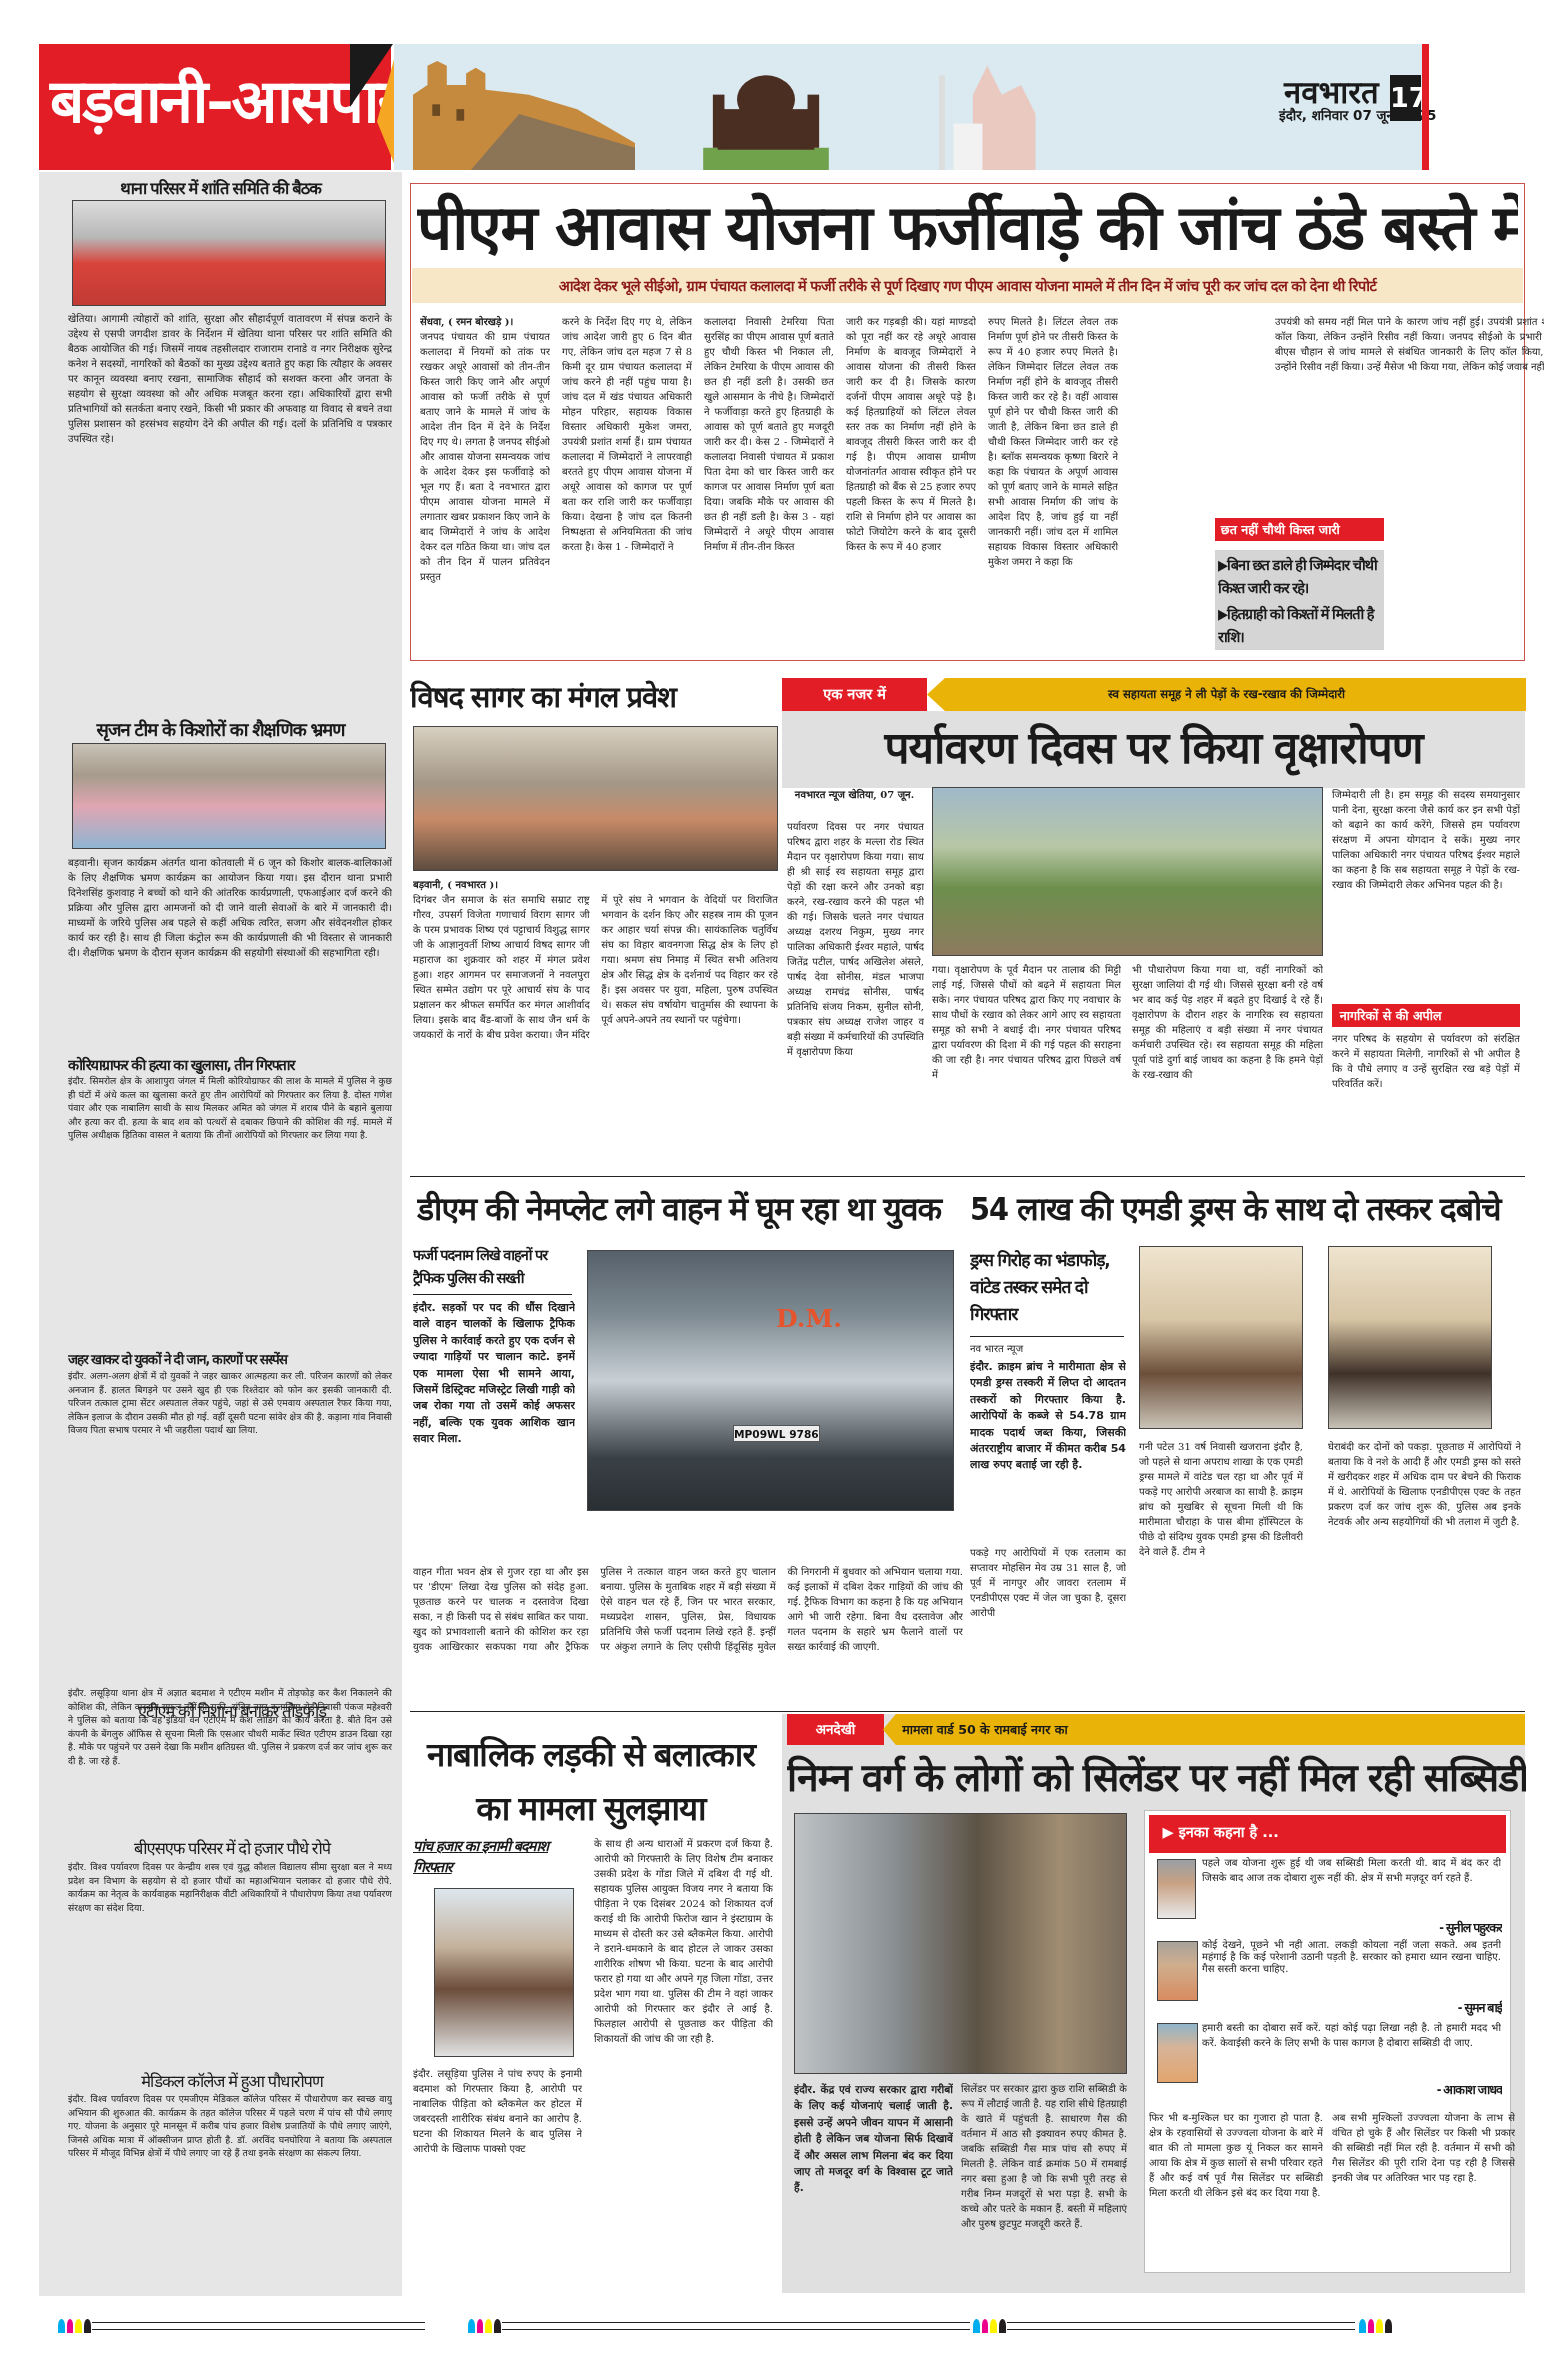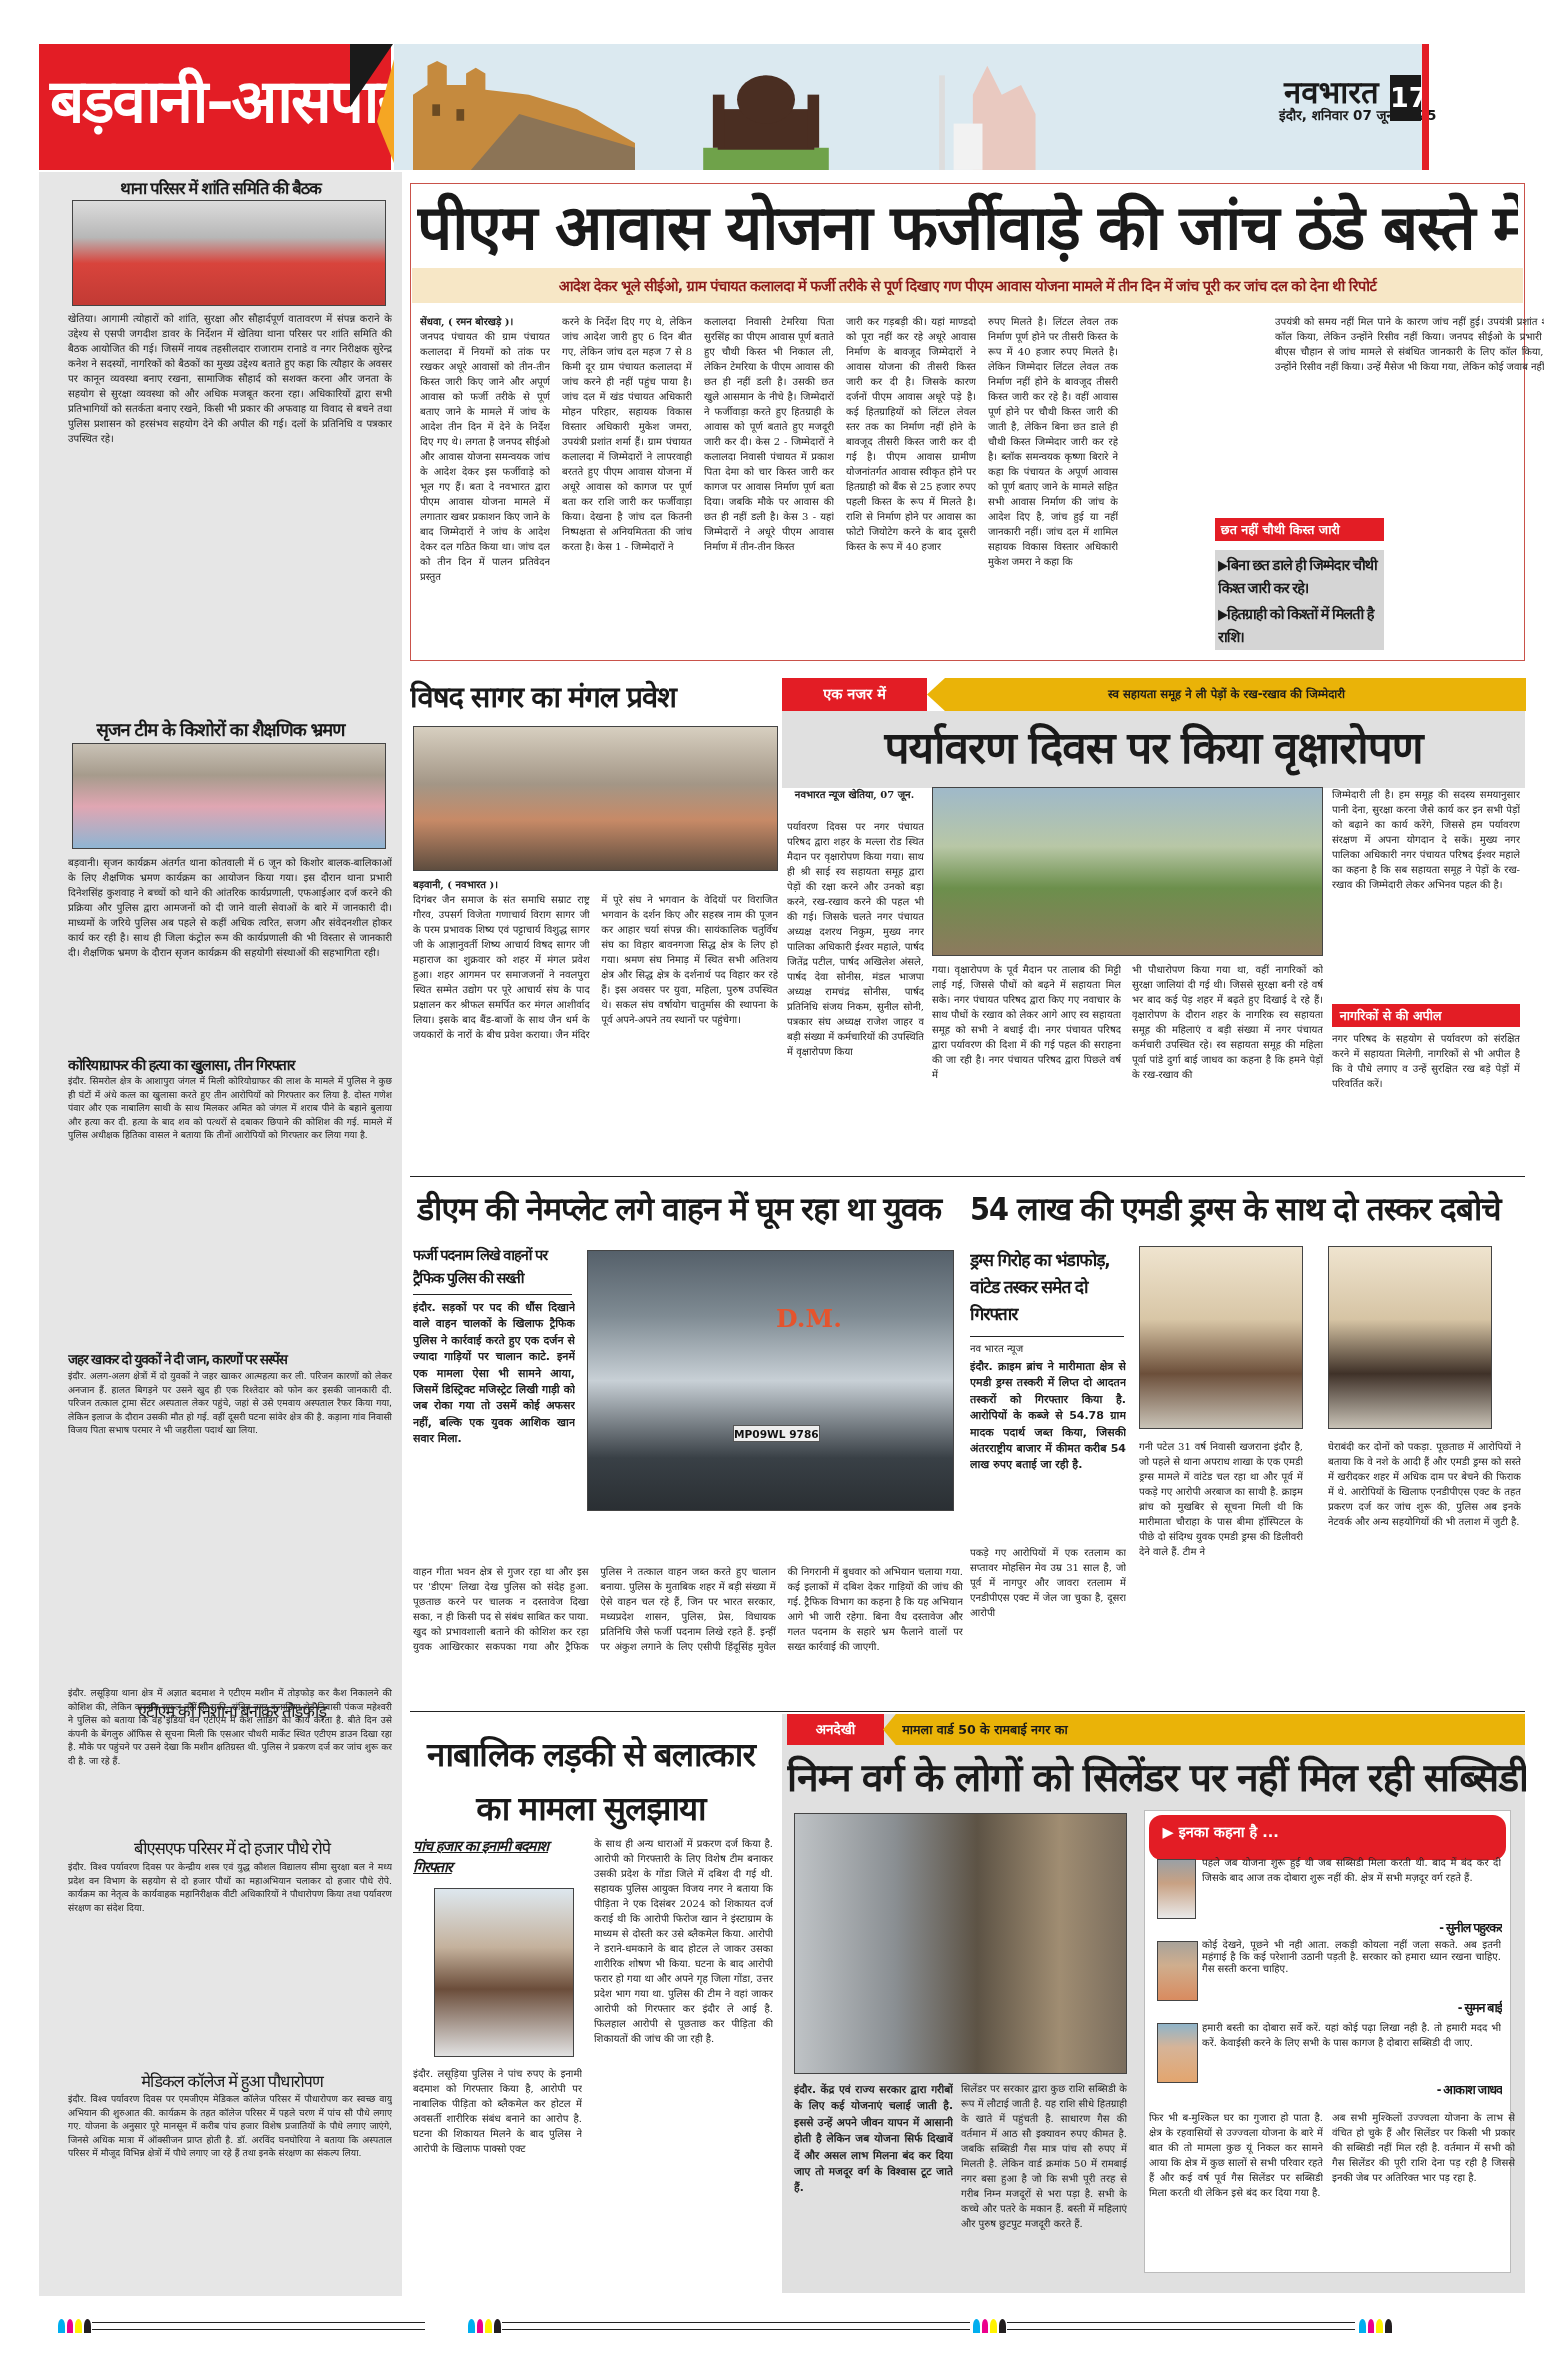--- a/index.html
+++ b/index.html
@@ -166,34 +166,34 @@
 <div class="abs photo" style="left:1139px;top:1246px;width:164px;height:183px;background:linear-gradient(180deg,#efe4cf 0,#d8c6a6 40%,#6c4f3a 70%,#c9c3b7 100%);"></div>
 <div class="abs txt" style="left:1139px;top:1439px;width:164px;height:270px;">गनी पटेल 31 वर्ष निवासी खजराना इंदौर है, जो पहले से थाना अपराध शाखा के एक एमडी ड्रग्स मामले में वांटेड चल रहा था और पूर्व में पकड़े गए आरोपी अरबाज का साथी है. क्राइम ब्रांच को मुखबिर से सूचना मिली थी कि मारीमाता चौराहा के पास बीमा हॉस्पिटल के पीछे दो संदिग्ध युवक एमडी ड्रग्स की डिलीवरी देने वाले हैं. टीम ने</div>
 <div class="abs photo" style="left:1328px;top:1246px;width:164px;height:183px;background:linear-gradient(180deg,#efe4cf 0,#d6c4a4 40%,#3f3128 70%,#c8c2b6 100%);"></div>
 <div class="abs txt" style="left:1328px;top:1439px;width:193px;height:270px;">घेराबंदी कर दोनों को पकड़ा. पूछताछ में आरोपियों ने बताया कि वे नशे के आदी हैं और एमडी ड्रग्स को सस्ते में खरीदकर शहर में अधिक दाम पर बेचने की फिराक में थे. आरोपियों के खिलाफ एनडीपीएस एक्ट के तहत प्रकरण दर्ज कर जांच शुरू की, पुलिस अब इनके नेटवर्क और अन्य सहयोगियों की भी तलाश में जुटी है.</div>
 
 <div class="abs rule" style="left:410px;top:1711px;width:1115px;height:1px;"></div>
 
 <div class="abs hl" style="left:410px;top:1728px;width:362px;font-size:33px;line-height:54px;text-align:center;white-space:normal;">नाबालिक लड़की से बलात्कार का मामला सुलझाया</div>
 <div class="abs hl" style="left:413px;top:1836px;width:169px;font-size:14.5px;line-height:21px;white-space:normal;font-style:italic;text-decoration:underline;">पांच हजार का इनामी बदमाश गिरफ्तार</div>
 <div class="abs photo" style="left:434px;top:1888px;width:140px;height:169px;background:linear-gradient(180deg,#dde7ee 0,#c4b19c 35%,#6b4d3a 60%,#e2e2e2 100%);"></div>
-<div class="abs txt" style="left:413px;top:2066px;width:169px;height:227px;">इंदौर. लसूड़िया पुलिस ने पांच रुपए के इनामी बदमाश को गिरफ्तार किया है, आरोपी पर नाबालिक पीड़िता को ब्लैकमेल कर होटल में अवसर्ती शारीरिक संबंध बनाने का आरोप है. घटना की शिकायत मिलने के बाद पुलिस ने आरोपी के खिलाफ पाक्सो एक्ट</div>
+<div class="abs txt" style="left:413px;top:2066px;width:169px;height:227px;">इंदौर. लसूड़िया पुलिस ने पांच रुपए के इनामी बदमाश को गिरफ्तार किया है, आरोपी पर नाबालिक पीड़िता को ब्लैकमेल कर होटल में जबरदस्ती शारीरिक संबंध बनाने का आरोप है. घटना की शिकायत मिलने के बाद पुलिस ने आरोपी के खिलाफ पाक्सो एक्ट</div>
 <div class="abs txt" style="left:594px;top:1836px;width:179px;height:457px;">के साथ ही अन्य धाराओं में प्रकरण दर्ज किया है. आरोपी को गिरफ्तारी के लिए विशेष टीम बनाकर उसकी प्रदेश के गोंडा जिले में दबिश दी गई थी. सहायक पुलिस आयुक्त विजय नगर ने बताया कि पीड़िता ने एक दिसंबर 2024 को शिकायत दर्ज कराई थी कि आरोपी फिरोज खान ने इंस्टाग्राम के माध्यम से दोस्ती कर उसे ब्लैकमेल किया. आरोपी ने डराने-धमकाने के बाद होटल ले जाकर उसका शारीरिक शोषण भी किया. घटना के बाद आरोपी फरार हो गया था और अपने गृह जिला गोंडा, उत्तर प्रदेश भाग गया था. पुलिस की टीम ने वहां जाकर आरोपी को गिरफ्तार कर इंदौर ले आई है. फिलहाल आरोपी से पूछताछ कर पीड़िता की शिकायतों की जांच की जा रही है.</div>
 
 <div class="abs" id="cyl-box"></div>
 <div class="abs band-red" style="left:787px;top:1714px;width:97px;height:31px;font-size:13.5px;line-height:31px;text-align:center;">अनदेखी</div>
 <div class="abs band-orange" style="left:883px;top:1714px;width:642px;height:31px;font-size:12.6px;line-height:31px;padding-left:19.3px;clip-path:polygon(2% 0,100% 0,100% 100%,2% 100%,0 50%);">मामला वार्ड 50 के रामबाई नगर का</div>
 <div class="abs hl" style="left:787px;top:1750px;width:739px;font-size:39px;line-height:56px;text-align:center;">निम्न वर्ग के लोगों को सिलेंडर पर नहीं मिल रही सब्सिडी</div>
 
 <div class="abs photo" style="left:794px;top:1813px;width:333px;height:261px;background:linear-gradient(90deg,#bfc3c6 0,#8a8f93 30%,#5d5345 55%,#a08d72 80%,#7a6d5d 100%);"></div>
 <div class="abs txt sans" style="left:794px;top:2081px;width:159px;height:212px;font-size:10.6px;line-height:16.4px;font-weight:bold;">इंदौर. केंद्र एवं राज्य सरकार द्वारा गरीबों के लिए कई योजनाएं चलाई जाती है. इससे उन्हें अपने जीवन यापन में आसानी होती है लेकिन जब योजना सिर्फ दिखावें दें और असल लाभ मिलना बंद कर दिया जाए तो मजदूर वर्ग के विश्वास टूट जाते हैं.</div>
 <div class="abs txt" style="left:961px;top:2081px;width:166px;height:212px;">सिलेंडर पर सरकार द्वारा कुछ राशि सब्सिडी के रूप में लौटाई जाती है. यह राशि सीधे हितग्राही के खाते में पहुंचती है. साधारण गैस की वर्तमान में आठ सौ इक्यावन रुपए कीमत है. जबकि सब्सिडी गैस मात्र पांच सौ रुपए में मिलती है. लेकिन वार्ड क्रमांक 50 में रामबाई नगर बसा हुआ है जो कि सभी पूरी तरह से गरीब निम्न मजदूरों से भरा पड़ा है. सभी के कच्चे और पतरे के मकान हैं. बस्ती में महिलाएं और पुरुष छुटपुट मजदूरी करते हैं.</div>
 
 <div class="abs" id="quote-box"></div>
-<div class="abs band-red" style="left:1149px;top:1815px;width:357px;height:45px;font-size:14.5px;line-height:35px;padding-left:13.5px;border-radius:13px;">
+<div class="abs band-red" style="left:1149px;top:1815px;width:357px;height:38px;font-size:14.5px;line-height:35px;padding-left:13.5px;">
   <span>▶ </span><span>इनका कहना है ...</span>
 </div>
 
 <div class="abs photo" style="left:1157px;top:1859px;width:39px;height:60px;background:linear-gradient(180deg,#9aa0a5 0,#c8a183 40%,#e9e9e9 100%);"></div>
 <div class="abs txt sans" style="left:1202px;top:1856px;width:299px;height:58px;font-size:10px;line-height:14.5px;">पहले जब योजना शुरू हुई थी जब सब्सिडी मिला करती थी. बाद में बंद कर दी जिसके बाद आज तक दोबारा शुरू नहीं की. क्षेत्र में सभी मज़दूर वर्ग रहते हैं.</div>
 <div class="abs hl" style="left:1352px;top:1919px;width:150px;font-size:12.6px;text-align:right;">- सुनील पहुरकर</div>
 
 <div class="abs photo" style="left:1157px;top:1941px;width:41px;height:60px;background:linear-gradient(180deg,#a8a29a 0,#cfae8e 40%,#d98b5f 100%);"></div>
 <div class="abs txt sans" style="left:1202px;top:1939px;width:299px;height:58px;font-size:10px;line-height:12px;">कोई देखने, पूछने भी नही आता. लकड़ी कोयला नहीं जला सकते. अब इतनी महंगाई है कि कई परेशानी उठानी पड़ती है. सरकार को हमारा ध्यान रखना चाहिए. गैस सस्ती करना चाहिए.</div>
 <div class="abs hl" style="left:1352px;top:1999px;width:150px;font-size:12.6px;text-align:right;">- सुमन बाई</div>

